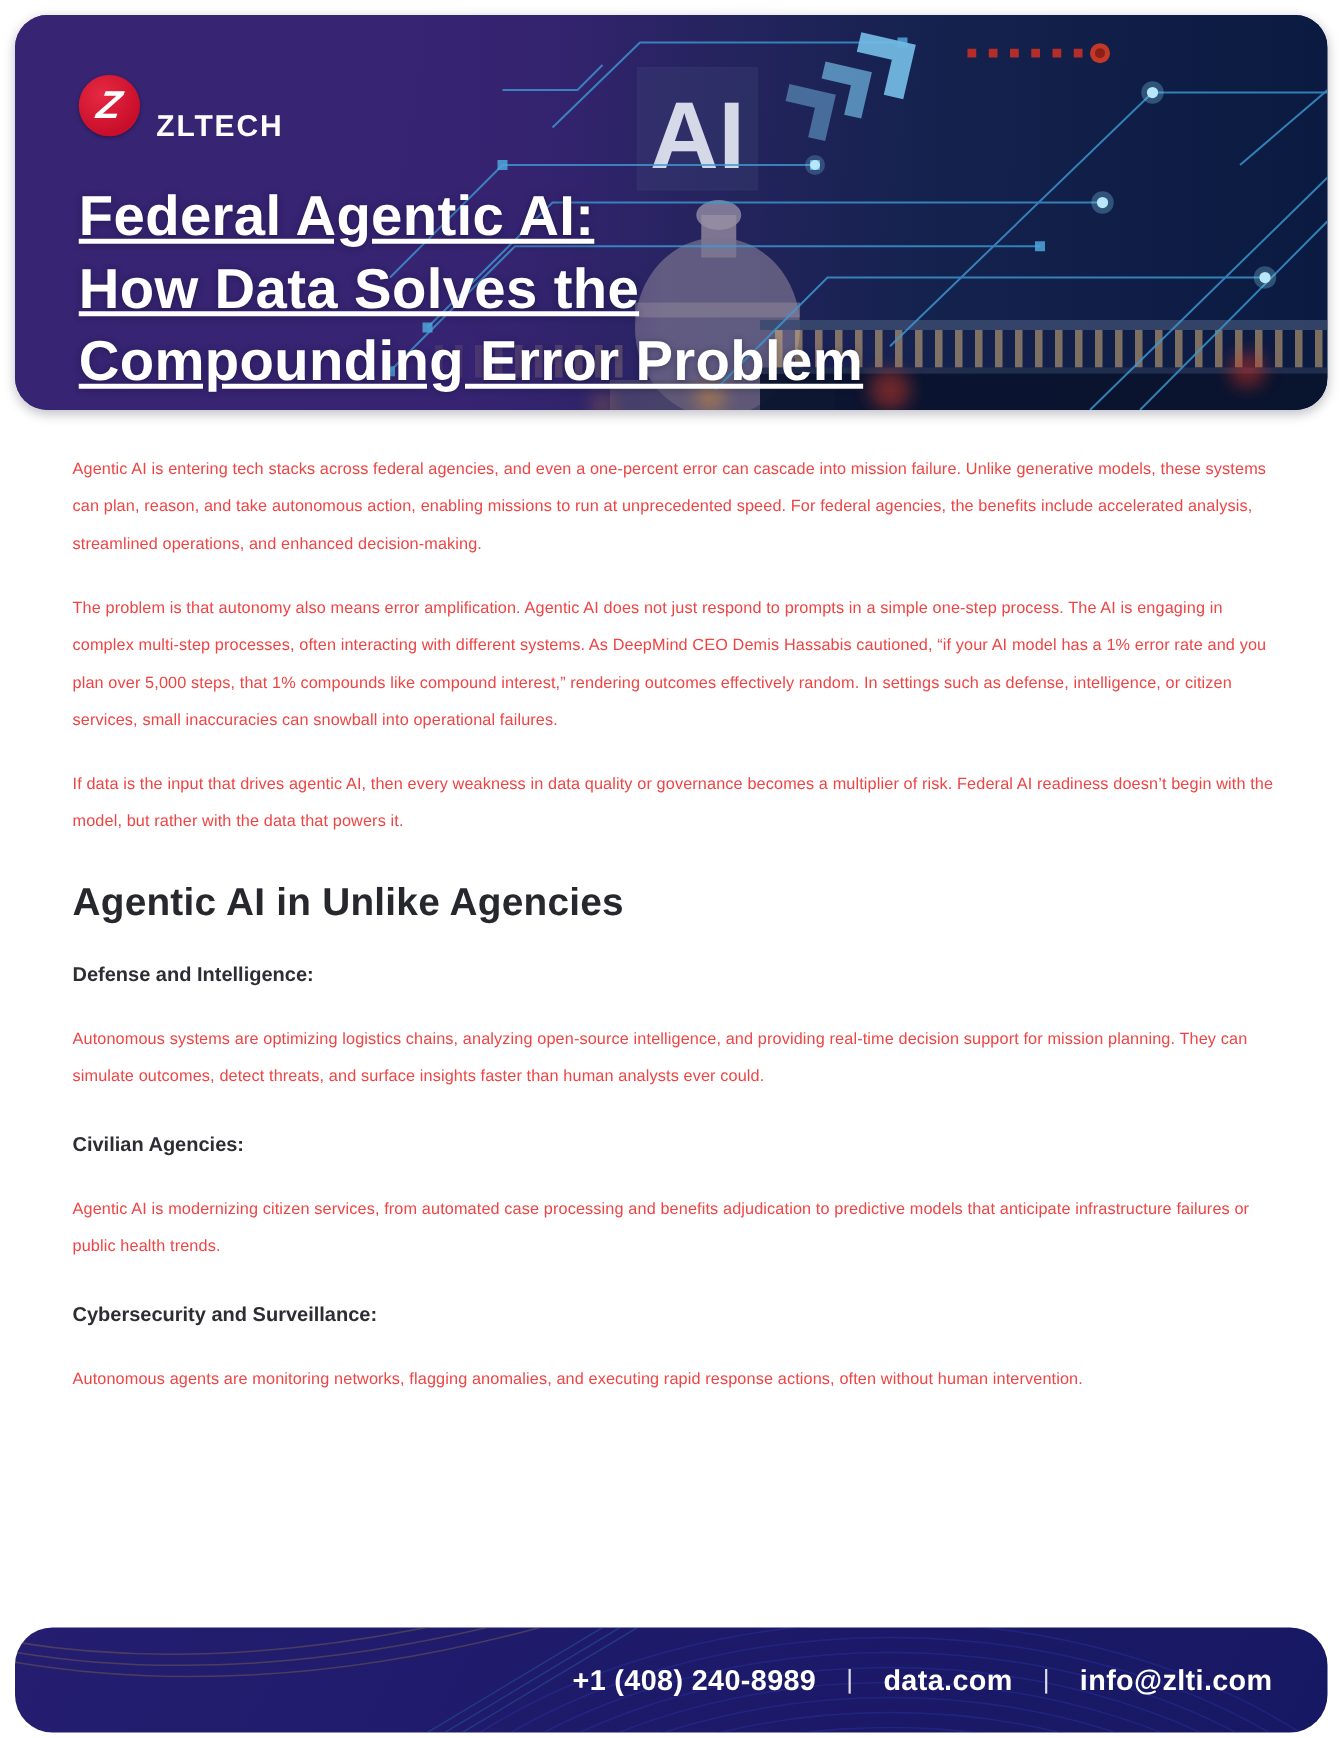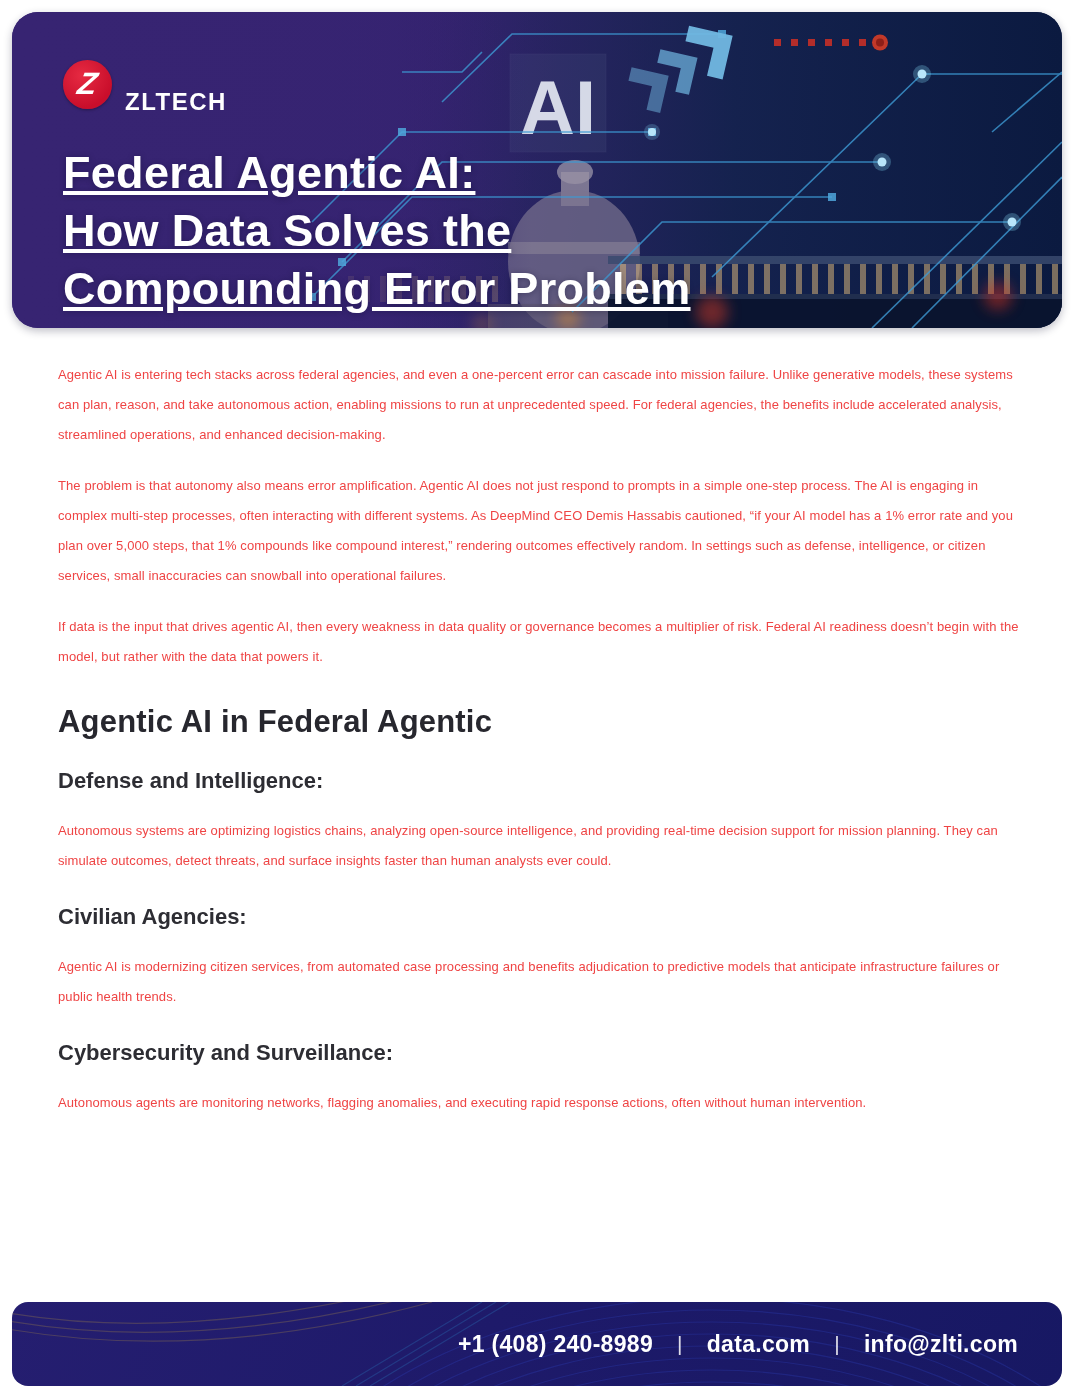--- a/index.html
+++ b/index.html
@@ -31,26 +31,26 @@
     font-size: 45px; line-height: 58px; letter-spacing: .3px;
     text-shadow: 0 1px 6px rgba(10,10,40,.35);
     text-decoration: underline;
   }
   .banner-title span { display: block; }
 
   
   .article { position: absolute; left: 58px; top: 360px; width: 962px; color: #3f3f44; }
   .article p { font-size: 13px; line-height: 30px; letter-spacing: .1px; margin-bottom: 21px; color: #ef4444; }
   .article h2 { font-size: 31px; line-height: 36px; color: #27272e; font-weight: bold; letter-spacing: .2px; margin: 32px 0 26px; }
-  .article h3 { font-size: 22px; line-height: 26px; color: #2d2d33; font-weight: bold; margin: 28px 0 22px; }
+  .article h3 { font-size: 16px; line-height: 26px; color: #2d2d33; font-weight: bold; margin: 28px 0 22px; }
 
   
   .footer {
     position: absolute; left: 12px; top: 1302px; width: 1050px; height: 84px;
-    border-radius: 16px; overflow: hidden;
+    border-radius: 30px; overflow: hidden;
     background: linear-gradient(115deg, #251e70 0%, #1e1a6a 45%, #171863 100%);
     display: flex; align-items: center; justify-content: flex-end;
     padding-right: 44px;
   }
   .footer-art { position: absolute; inset: 0; }
   .footer-art svg { display: block; width: 100%; height: 100%; }
   .footer-contacts { position: relative; z-index: 2; display: flex; align-items: center; gap: 24px; color: #ffffff; font-size: 23px; font-weight: bold; letter-spacing: .3px; }
   .footer-sep { font-weight: normal; opacity: .85; font-size: 21px; }
   .footer-link { color: #ffffff; text-decoration: none; }
 </style>
@@ -164,21 +164,21 @@
       <span>How Data Solves the</span>
       <span>Compounding Error Problem</span>
     </h1>
   </div>
 </header>
 
 <main class="article">
   <p>Agentic AI is entering tech stacks across federal agencies, and even a one-percent error can cascade into mission failure. Unlike generative models, these systems can plan, reason, and take autonomous action, enabling missions to run at unprecedented speed. For federal agencies, the benefits include accelerated analysis, streamlined operations, and enhanced decision-making.</p>
   <p>The problem is that autonomy also means error amplification. Agentic AI does not just respond to prompts in a simple one-step process. The AI is engaging in complex multi-step processes, often interacting with different systems. As DeepMind CEO Demis Hassabis cautioned, “if your AI model has a 1% error rate and you plan over 5,000 steps, that 1% compounds like compound interest,” rendering outcomes effectively random. In settings such as defense, intelligence, or citizen services, small inaccuracies can snowball into operational failures.</p>
   <p>If data is the input that drives agentic AI, then every weakness in data quality or governance becomes a multiplier of risk. Federal AI readiness doesn’t begin with the model, but rather with the data that powers it.</p>
-  <h2>Agentic AI in Federal Agentic</h2>
+  <h2>Agentic AI in Unlike Agencies</h2>
   <h3>Defense and Intelligence:</h3>
   <p>Autonomous systems are optimizing logistics chains, analyzing open-source intelligence, and providing real-time decision support for mission planning. They can simulate outcomes, detect threats, and surface insights faster than human analysts ever could.</p>
   <h3>Civilian Agencies:</h3>
   <p>Agentic AI is modernizing citizen services, from automated case processing and benefits adjudication to predictive models that anticipate infrastructure failures or public health trends.</p>
   <h3>Cybersecurity and Surveillance:</h3>
   <p>Autonomous agents are monitoring networks, flagging anomalies, and executing rapid response actions, often without human intervention.</p>
 </main>
 
 <footer class="footer">
   <div class="footer-art">

